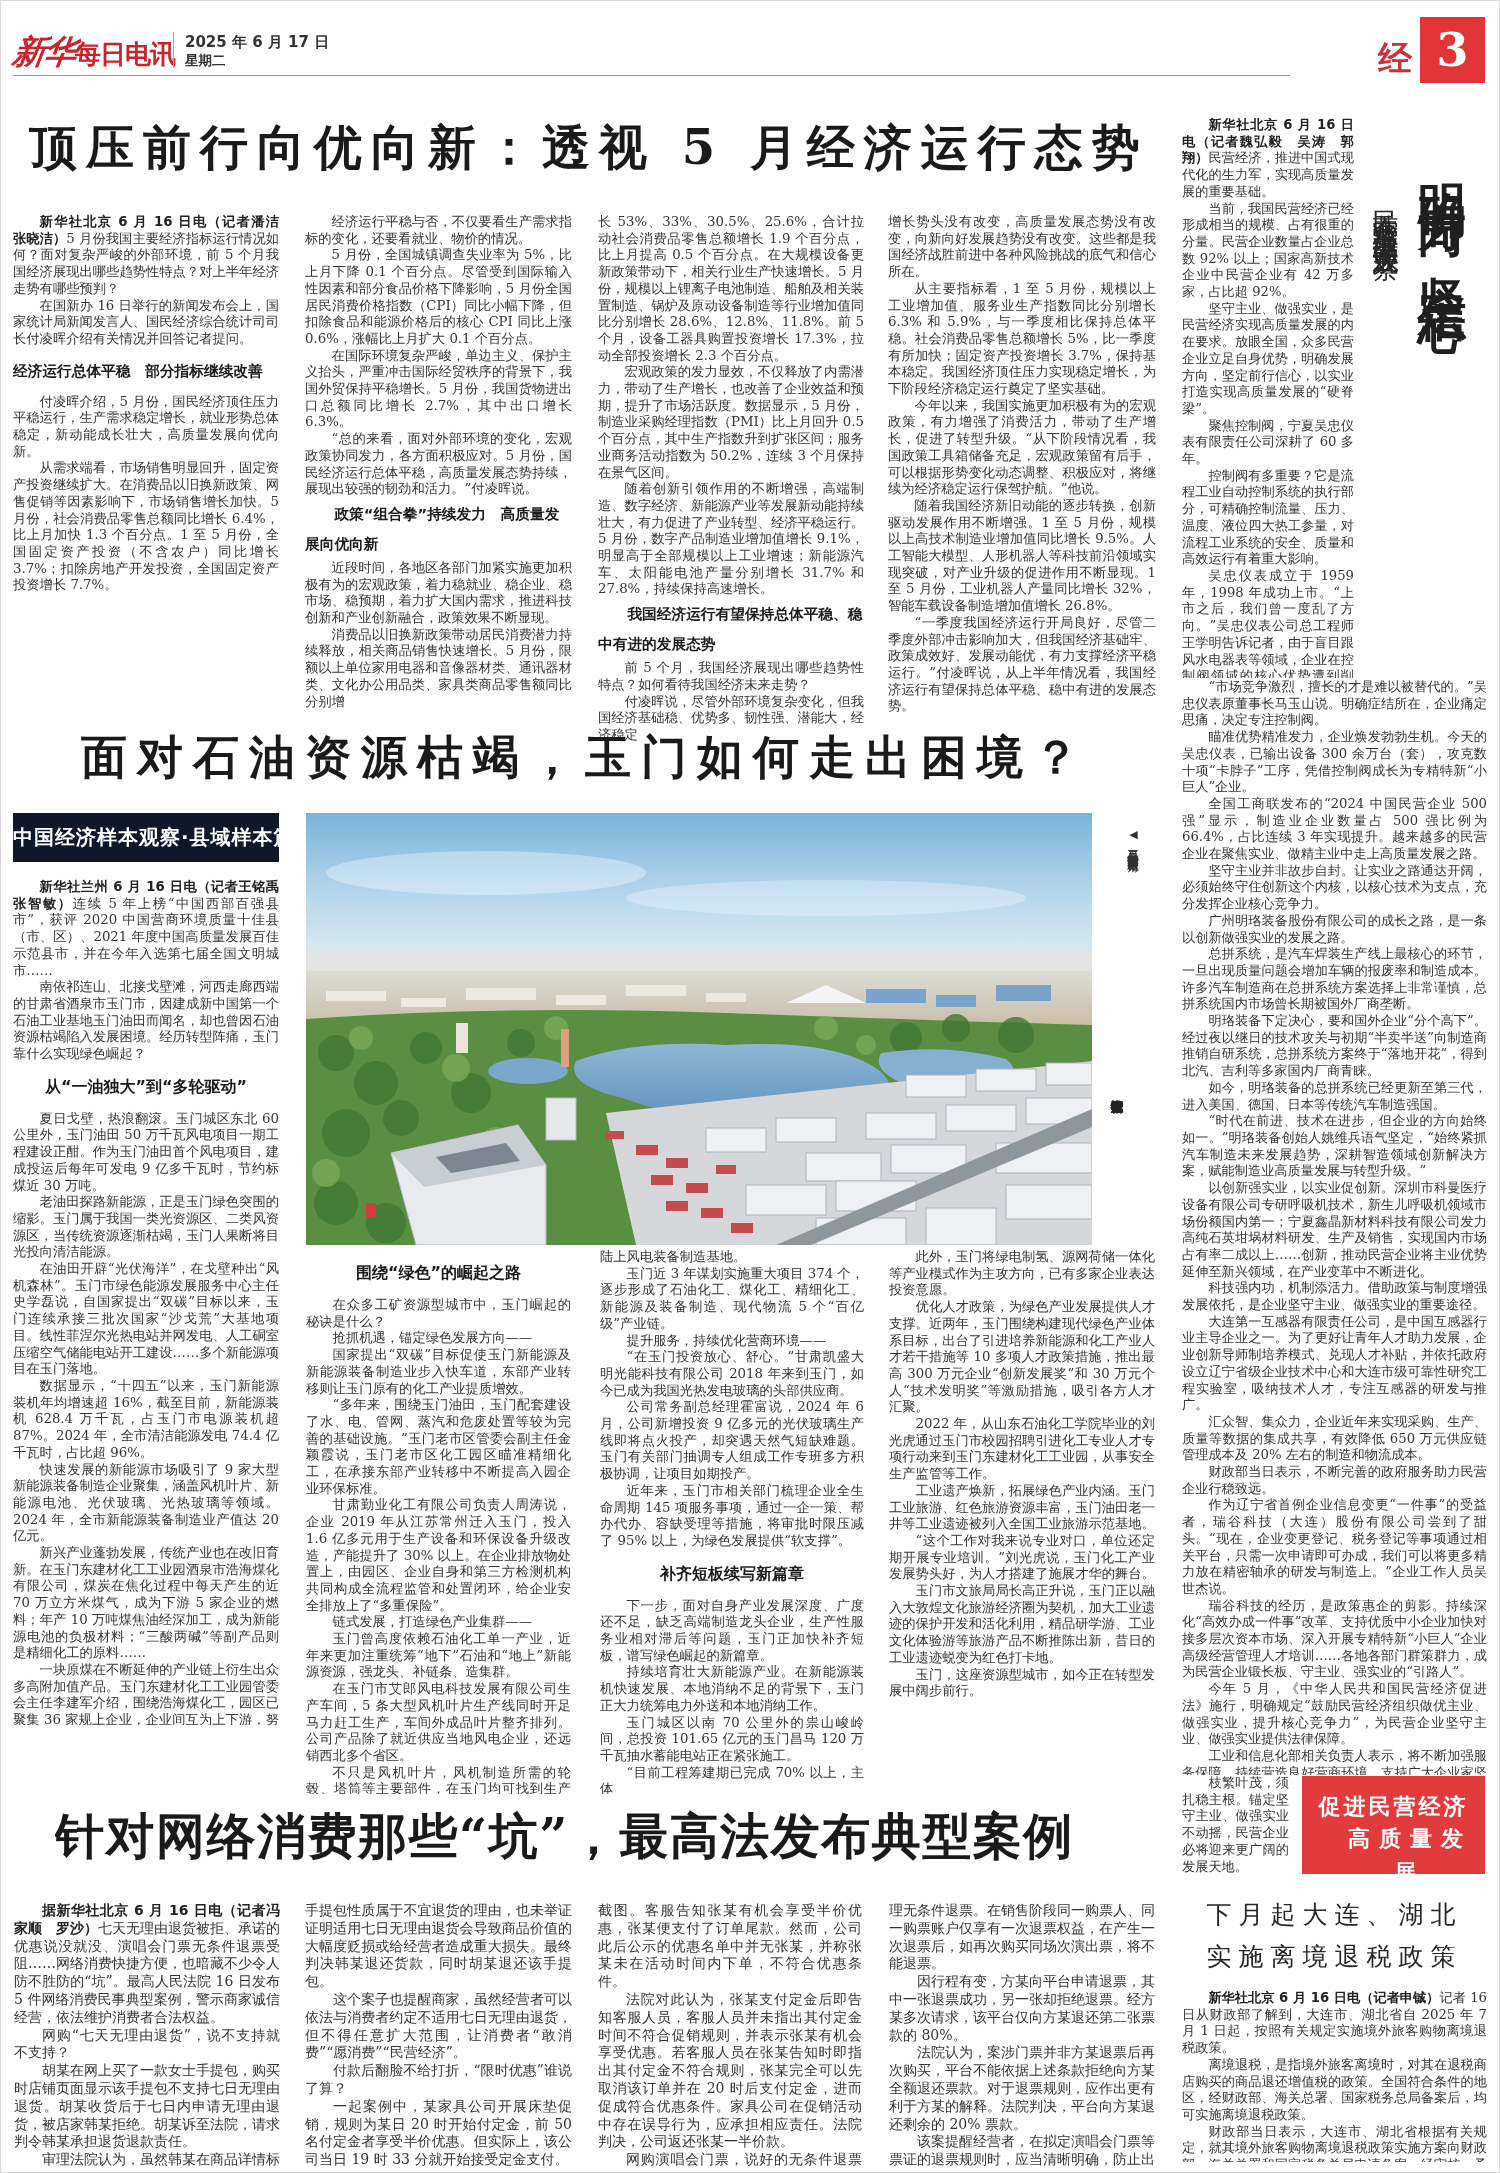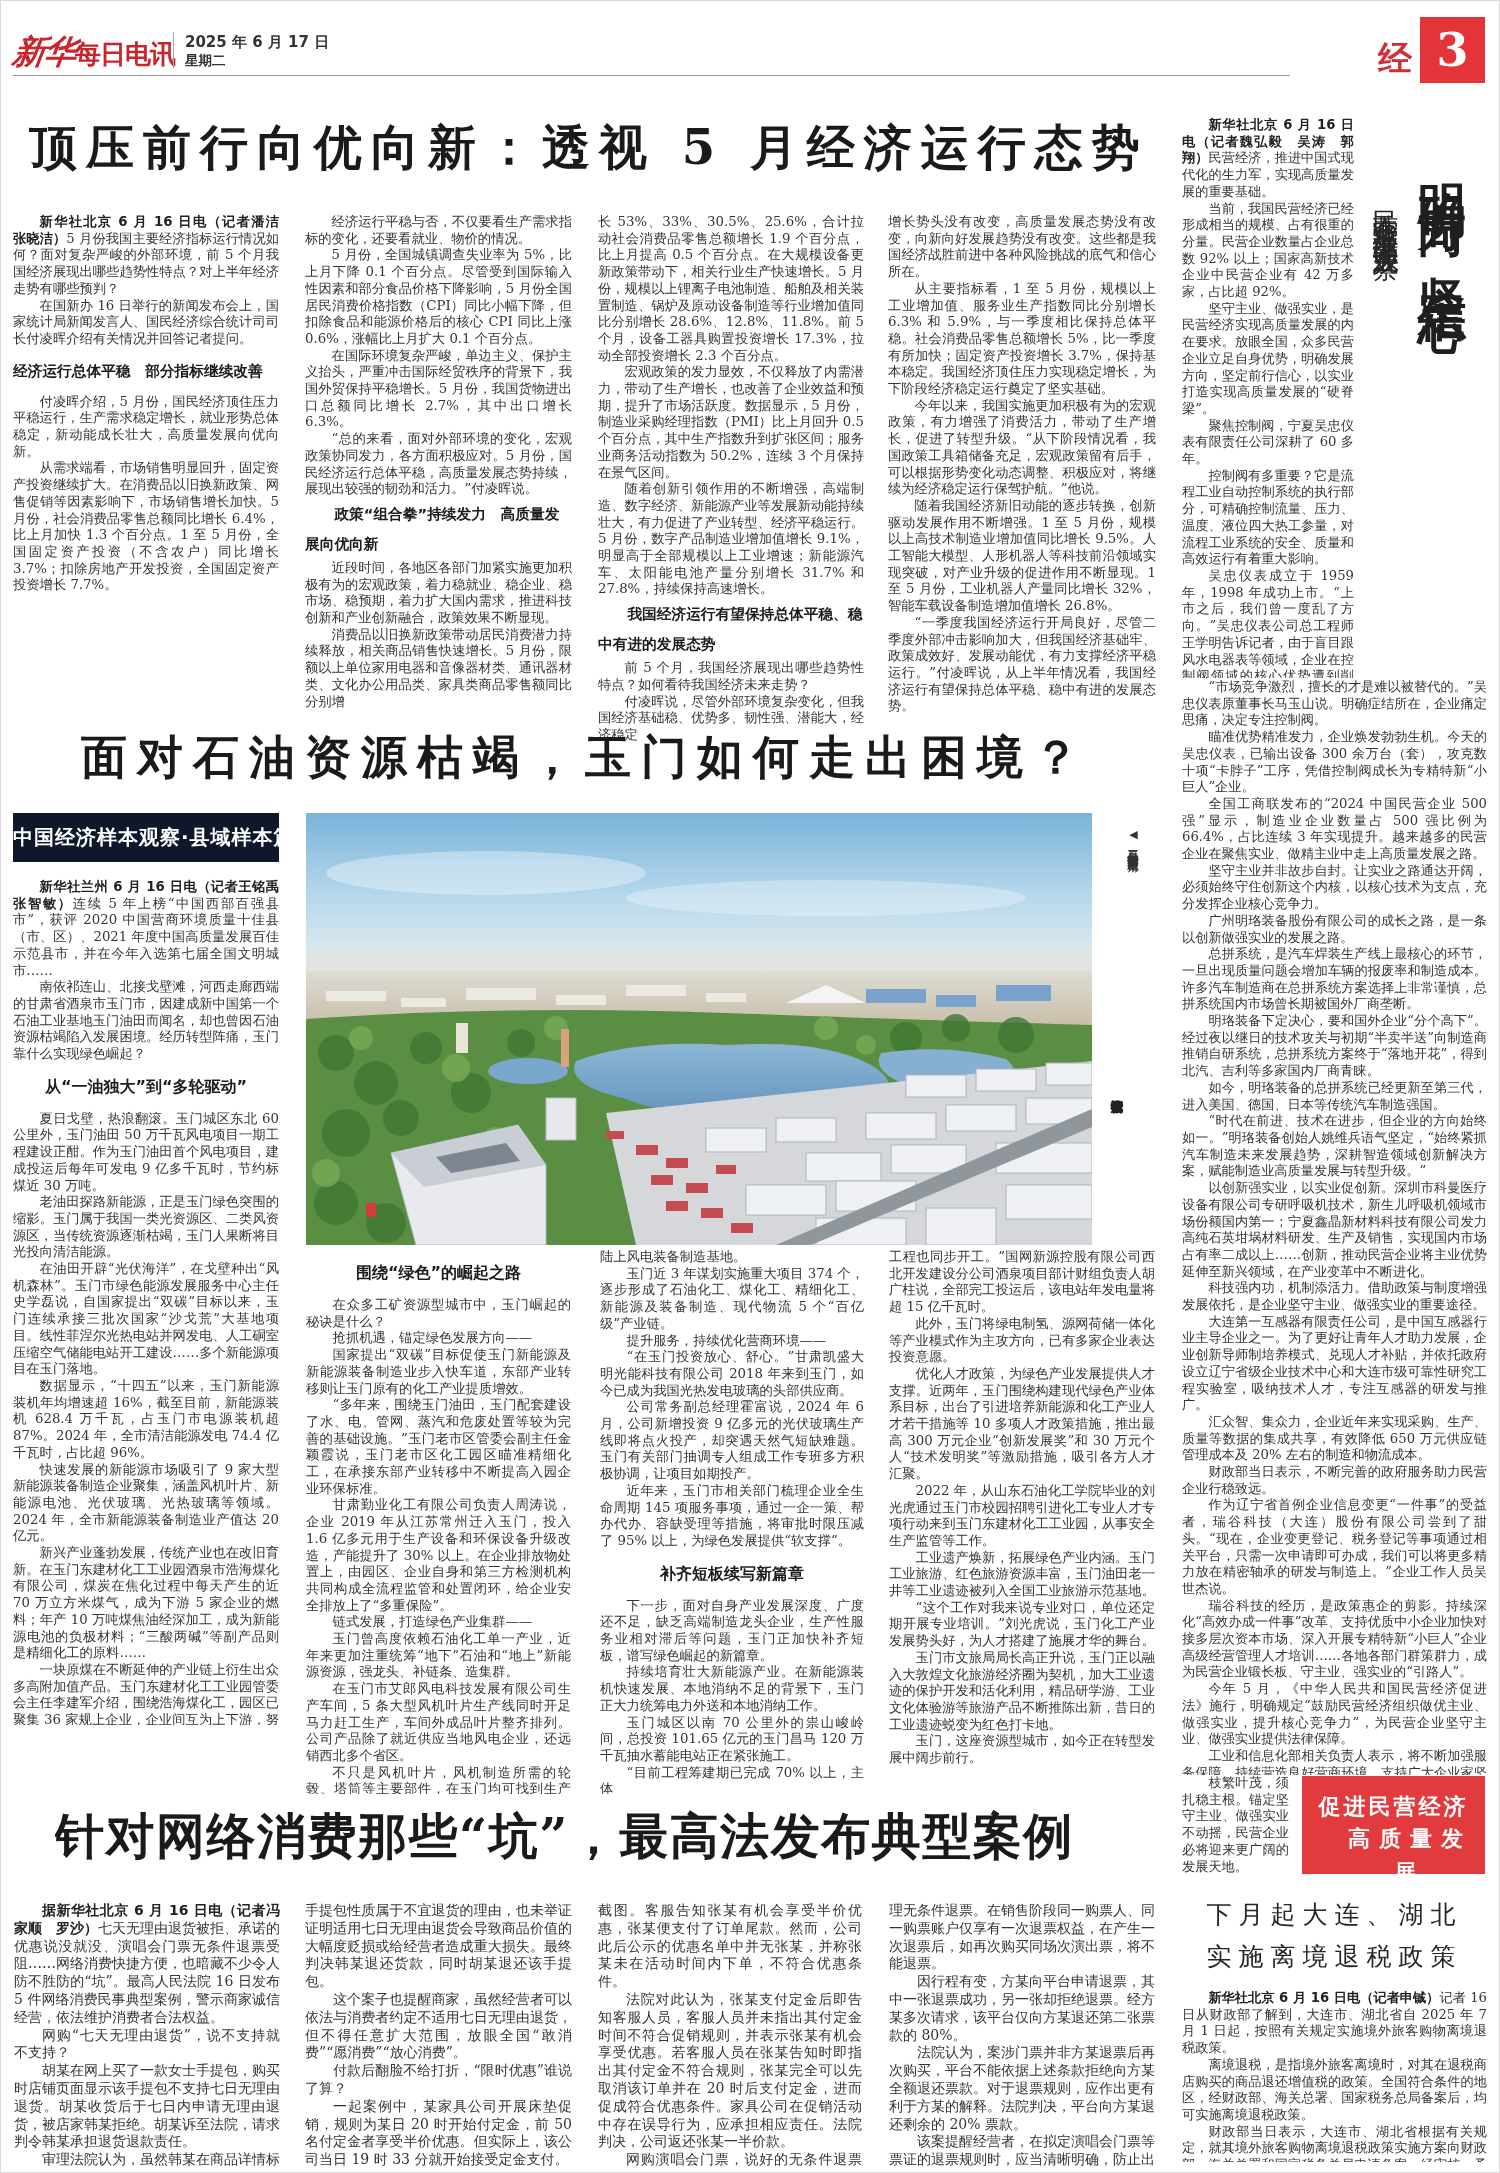--- a/index.html
+++ b/index.html
@@ -296,42 +296,41 @@
   <p class="p">公司常务副总经理霍富说，2024 年 6 月，公司新增投资 9 亿多元的光伏玻璃生产线即将点火投产，却突遇天然气短缺难题。玉门有关部门抽调专人组成工作专班多方积极协调，让项目如期投产。</p>
   <p class="p">近年来，玉门市相关部门梳理企业全生命周期 145 项服务事项，通过一企一策、帮办代办、容缺受理等措施，将审批时限压减了 95% 以上，为绿色发展提供“软支撑”。</p>
   <h3 class="sub center">补齐短板续写新篇章</h3>
   <p class="p">下一步，面对自身产业发展深度、广度还不足，缺乏高端制造龙头企业，生产性服务业相对滞后等问题，玉门正加快补齐短板，谱写绿色崛起的新篇章。</p>
   <p class="p">持续培育壮大新能源产业。在新能源装机快速发展、本地消纳不足的背景下，玉门正大力统筹电力外送和本地消纳工作。</p>
   <p class="p">玉门城区以南 70 公里外的祟山峻岭间，总投资 101.65 亿元的玉门昌马 120 万千瓦抽水蓄能电站正在紧张施工。</p>
   <p class="p">“目前工程筹建期已完成 70% 以上，主体</p>
 </div>
 
 <div class="col" style="left:889px;top:1249px;width:266px;height:545px;">
-  <p class="p cont">工程也同步开工。”国网新源控股有限公司西北开发建设分公司酒泉项目部计财组负责人胡广柱说，全部完工投运后，该电站年发电量将超 15 亿千瓦时。</p>
   <p class="p">此外，玉门将绿电制氢、源网荷储一体化等产业模式作为主攻方向，已有多家企业表达投资意愿。</p>
   <p class="p">优化人才政策，为绿色产业发展提供人才支撑。近两年，玉门围绕构建现代绿色产业体系目标，出台了引进培养新能源和化工产业人才若干措施等 10 多项人才政策措施，推出最高 300 万元企业“创新发展奖”和 30 万元个人“技术发明奖”等激励措施，吸引各方人才汇聚。</p>
   <p class="p">2022 年，从山东石油化工学院毕业的刘光虎通过玉门市校园招聘引进化工专业人才专项行动来到玉门东建材化工工业园，从事安全生产监管等工作。</p>
   <p class="p">工业遗产焕新，拓展绿色产业内涵。玉门工业旅游、红色旅游资源丰富，玉门油田老一井等工业遗迹被列入全国工业旅游示范基地。</p>
   <p class="p">“这个工作对我来说专业对口，单位还定期开展专业培训。”刘光虎说，玉门化工产业发展势头好，为人才搭建了施展才华的舞台。</p>
   <p class="p">玉门市文旅局局长高正升说，玉门正以融入大敦煌文化旅游经济圈为契机，加大工业遗迹的保护开发和活化利用，精品研学游、工业文化体验游等旅游产品不断推陈出新，昔日的工业遗迹蜕变为红色打卡地。</p>
   <p class="p">玉门，这座资源型城市，如今正在转型发展中阔步前行。</p>
 </div>
 
 <div class="abs headline hl-court">针对网络消费那些“坑”，最高法发布典型案例</div>
 
 <div class="col court" style="left:14px;top:1902px;width:266px;height:268px;">
   <p class="p"><span class="lead">据新华社北京 6 月 16 日电（记者冯家顺　罗沙）</span><span>七天无理由退货被拒、承诺的优惠说没就没、演唱会门票无条件退票受阻……网络消费快捷方便，也暗藏不少令人防不胜防的“坑”。最高人民法院 16 日发布 5 件网络消费民事典型案例，警示商家诚信经营，依法维护消费者合法权益。</span></p>
   <p class="p">网购“七天无理由退货”，说不支持就不支持？</p>
   <p class="p">胡某在网上买了一款女士手提包，购买时店铺页面显示该手提包不支持七日无理由退货。胡某收货后于七日内申请无理由退货，被店家韩某拒绝。胡某诉至法院，请求判令韩某承担退货退款责任。</p>
   <p class="p">审理法院认为，虽然韩某在商品详情标注了不支持七日无理由退货，但并未合理说明该</p>
 </div>
 
 <div class="col court" style="left:305px;top:1902px;width:267px;height:268px;">
   <p class="p cont">手提包性质属于不宜退货的理由，也未举证证明适用七日无理由退货会导致商品价值的大幅度贬损或给经营者造成重大损失。最终判决韩某退还货款，同时胡某退还该手提包。</p>
-  <p class="p">这个案子也提醒商家，虽然经营者可以依法与消费者约定不适用七日无理由退货，但不得任意扩大范围，放眼全国“敢消费”“愿消费”“放心消费”。</p>
+  <p class="p">这个案子也提醒商家，虽然经营者可以依法与消费者约定不适用七日无理由退货，但不得任意扩大范围，让消费者“敢消费”“愿消费”“民营经济”。</p>
   <p class="p">付款后翻脸不给打折，“限时优惠”谁说了算？</p>
   <p class="p">一起案例中，某家具公司开展床垫促销，规则为某日 20 时开始付定金，前 50 名付定金者享受半价优惠。但实际上，该公司当日 19 时 33 分就开始接受定金支付。</p>
   <p class="p">张某于 19 时 40 分支付定金 100 元，同时向客服人员发送了当时预定人数为 15 人的</p>
 </div>
 
 <div class="col court" style="left:598px;top:1902px;width:264px;height:268px;">
   <p class="p cont">截图。客服告知张某有机会享受半价优惠，张某便支付了订单尾款。然而，公司此后公示的优惠名单中并无张某，并称张某未在活动时间内下单，不符合优惠条件。</p>
   <p class="p">法院对此认为，张某支付定金后即告知客服人员，客服人员并未指出其付定金时间不符合促销规则，并表示张某有机会享受优惠。若客服人员在张某告知时即指出其付定金不符合规则，张某完全可以先取消该订单并在 20 时后支付定金，进而促成符合优惠条件。家具公司在促销活动中存在误导行为，应承担相应责任。法院判决，公司返还张某一半价款。</p>
   <p class="p">网购演唱会门票，说好的无条件退票却只限退一张？</p>
 

